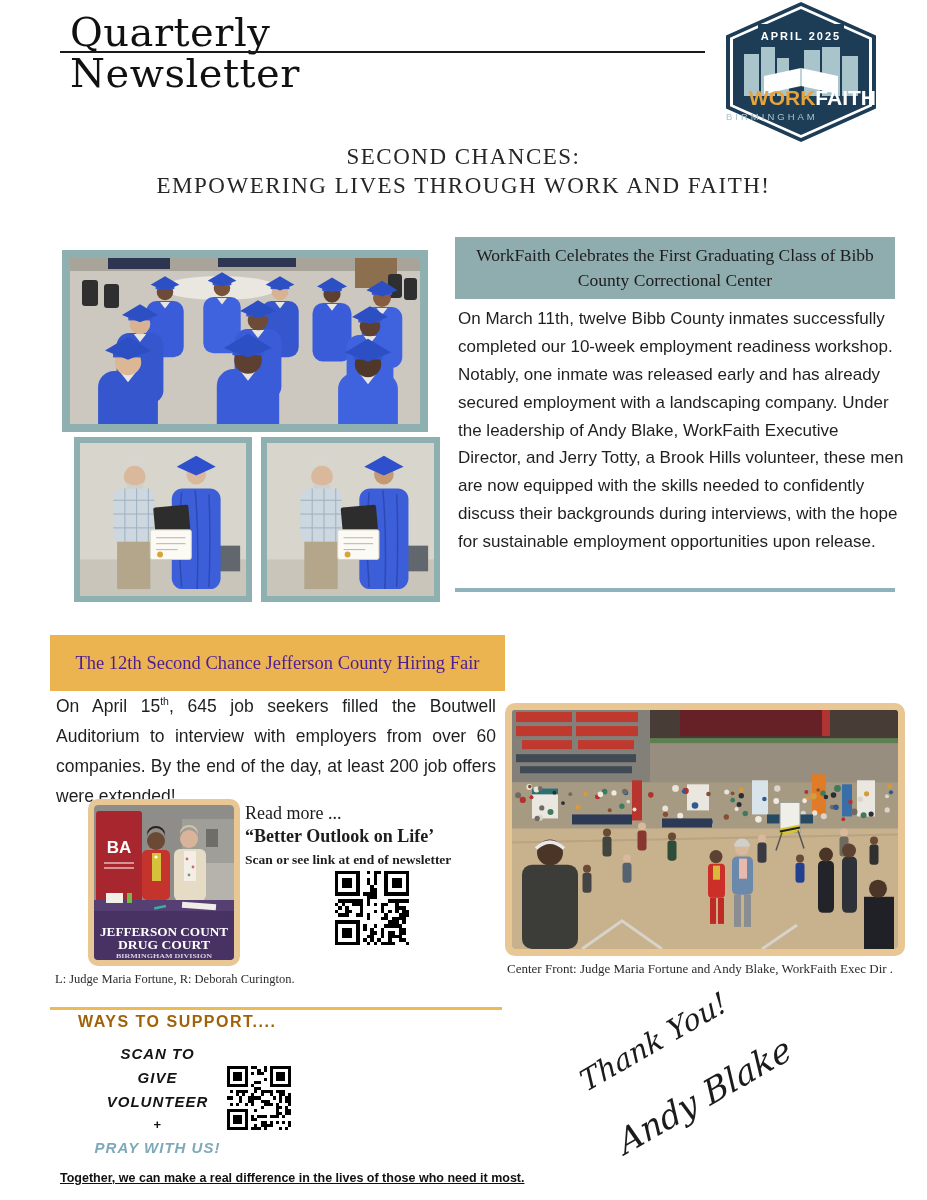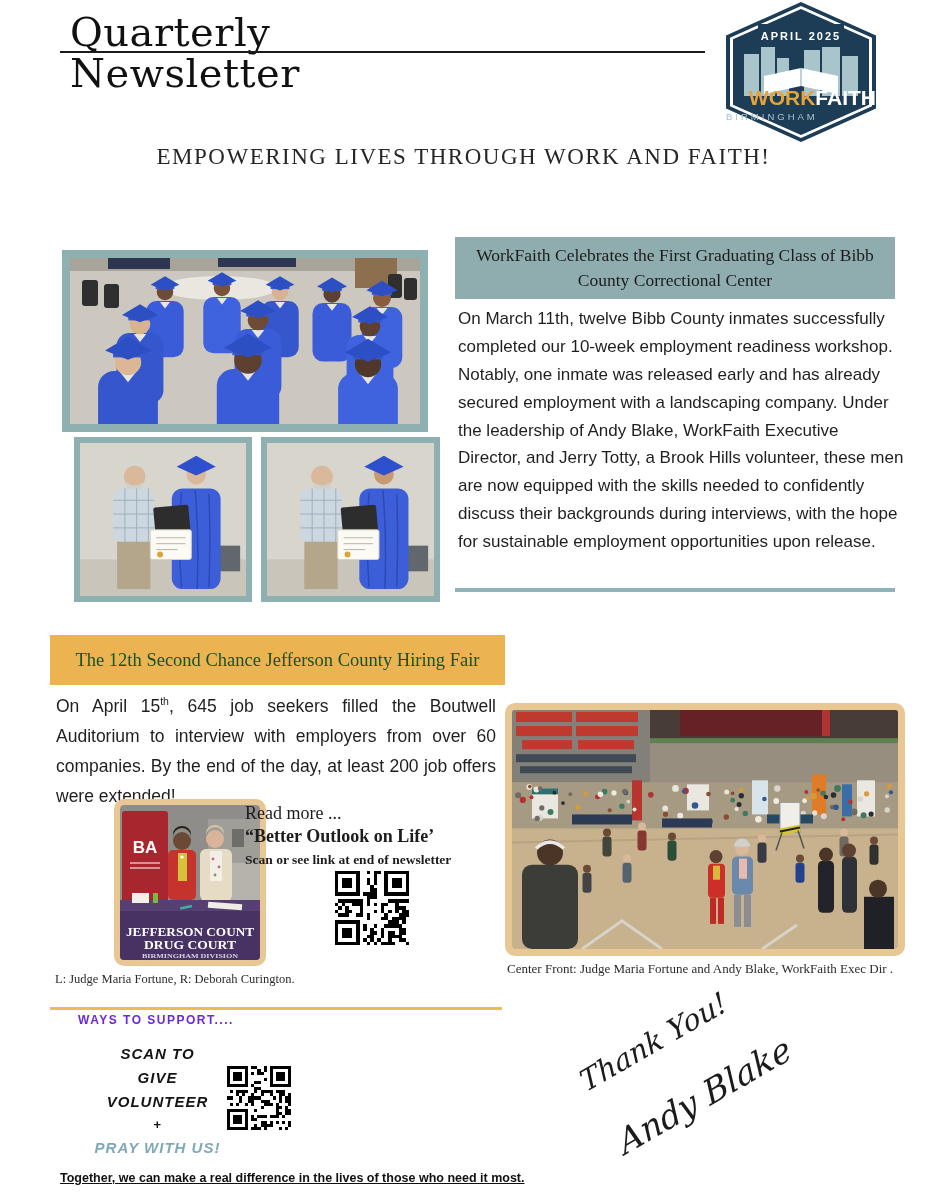--- a/index.html
+++ b/index.html
@@ -32,33 +32,33 @@
   
   .headline { position:absolute; left:0; top:143px; width:927px; text-align:center;
               font-family:"Liberation Serif", serif; color:#262626; font-size:23px; letter-spacing:1.5px; line-height:1.25; }
 
   
   .photo { position:absolute; overflow:hidden; }
   .photo svg { display:block; width:100%; height:100%; }
   .photo-main   { left:62px;  top:250px; width:366px; height:182px; background:#8FB0B1; padding:8px; }
   .photo-small1 { left:74px;  top:437px; width:178px; height:165px; border:6px solid #8FB0B1; }
   .photo-small2 { left:261px; top:437px; width:179px; height:165px; border:6px solid #8FB0B1; }
-  .photo-drug   { left:88px;  top:799px; width:152px; height:167px; border:6px solid #E9C794; border-radius:10px;margin-left:26px; }
+  .photo-drug   { left:88px;  top:799px; width:152px; height:167px; border:6px solid #E9C794; border-radius:10px; }
   .photo-fair   { left:505px; top:703px; width:400px; height:253px; border:7px solid #E9C794; border-radius:10px; }
 
   
   .a1-header { position:absolute; left:455px; top:237px; width:440px; height:62px; background:#8FADAE;
                font-family:"Liberation Serif", serif; font-size:17.5px; color:#1c1c1c; line-height:1.45;
                display:flex; align-items:center; justify-content:center; text-align:center; padding:0 12px; }
   .a1-body { position:absolute; left:458px; top:305px; width:447px; font-size:17px; line-height:1.64; color:#1f1f1f; }
   .a1-rule { position:absolute; left:455px; top:588px; width:440px; height:4px; background:#8FB3BA; }
 
   
-  .a2-header { position:absolute; left:50px; top:635px; width:455px; height:50px; background:#ECB450;
-               font-family:"Liberation Serif", serif; font-size:18.5px; color:#14532d;
+  .a2-header { position:absolute; left:50px; top:635px; width:455px; height:56px; background:#ECB450;
+               font-family:"Liberation Serif", serif; font-size:18.5px; color:#4c1d95;
                display:flex; align-items:center; justify-content:center; text-align:center; }
   .a2-body { position:absolute; left:56px; top:691px; width:440px; font-size:17.5px; line-height:1.72;
              color:#1f1f1f; text-align:justify; }
   .a2-body sup { font-size:60%; vertical-align:super; }
 
   .readmore { position:absolute; left:245px; top:803px; width:245px; text-align:left;
               font-family:"Liberation Serif", serif; color:#1c1c1c; }
   .rm1 { font-size:18px; }
   .rm2 { font-size:18px; font-weight:600; margin-top:2px; }
   .rm3 { font-size:13.5px; font-weight:700; margin-top:5px; }
@@ -67,22 +67,22 @@
   .qr svg { width:100%; height:100%; display:block; }
   .qr-news { left:331px; top:867px; width:82px; height:82px; }
   .qr-give { left:224px; top:1063px; width:70px; height:70px; }
 
   .caption { position:absolute; font-family:"Liberation Serif", serif; color:#2b2b2b; }
   .cap-left  { left:55px;  top:972px; width:320px; font-size:12.5px; }
   .cap-right { left:507px; top:961px; width:400px; font-size:13px; }
 
   
   .support-rule { position:absolute; left:50px; top:1007px; width:452px; height:3px; background:#EDBB55; }
-  .support-heading { position:absolute; left:78px; top:1013px; font-weight:bold; font-size:12px;
-                     letter-spacing:1.5px; color:#6d28d9; }
+  .support-heading { position:absolute; left:78px; top:1013px; font-weight:bold; font-size:16px;
+                     letter-spacing:1.5px; color:#a16207; }
   .support-lines { position:absolute; left:90px; top:1046px; width:135px; text-align:center;
                    font-weight:bold; color:#141414;font-style:italic; }
   .support-lines div { font-size:15px; letter-spacing:1px; line-height:1.0; margin-bottom:9px; }
   .sl-plus { font-size:13px !important; }
   .sl-pray { color:#7FA9B9; }
   .footer-note { position:absolute; left:60px; top:1171px; font-size:12.5px; font-weight:bold; color:#111;text-decoration:underline; }
 
   
   .sig { position:absolute; font-family:"DejaVu Serif", serif; font-style:italic; color:#1b1b1b; white-space:nowrap; transform-origin:left center; }
   .sig-1 { left:582px; top:1066px; font-size:29px; transform:rotate(-30deg) skewX(-6deg); }
@@ -112,20 +112,21 @@
       </g>
       <path d="M20,38 L57,30 L94,38 L94,56 L57,48 L20,56 Z" fill="#ffffff"></path>
       <path d="M57,30 L57,48" stroke="#A9C4CB" stroke-width="1.5"></path>
     </svg>
     <div class="logo-month">APRIL 2025</div>
     <div class="logo-word"><span class="w">WORK</span><span class="f">FAITH</span></div>
     <div class="logo-city">BIRMINGHAM</div>
   </div>
 
   <div class="headline">
+    <div>SECOND CHANCES:</div>
     <div>EMPOWERING LIVES THROUGH WORK AND FAITH!</div>
   </div>
 
   <div class="photo photo-main">
     <svg viewBox="0 0 350 166" preserveAspectRatio="none">
       <rect width="350" height="166" fill="#ccc8bf"></rect>
       <rect x="0" y="0" width="350" height="13" fill="#a9a49a"></rect>
       <rect x="38" y="0" width="62" height="11" fill="#2e3550"></rect>
       <rect x="148" y="0" width="78" height="9" fill="#2e3550"></rect>
       <rect x="285" y="0" width="42" height="30" fill="#8b6f4e"></rect>

